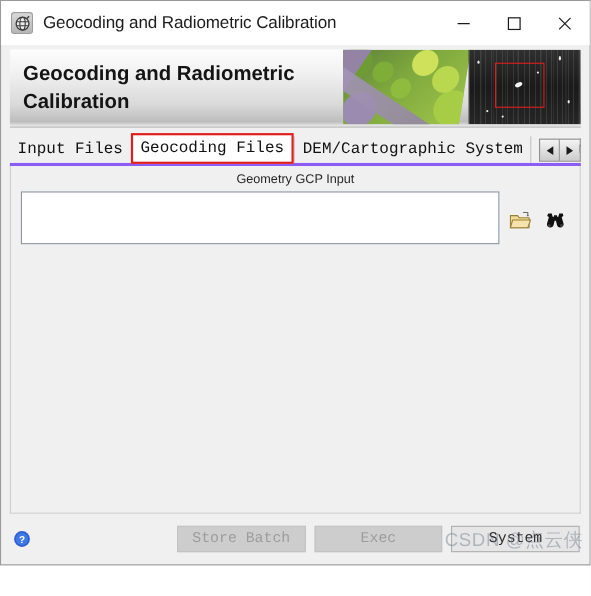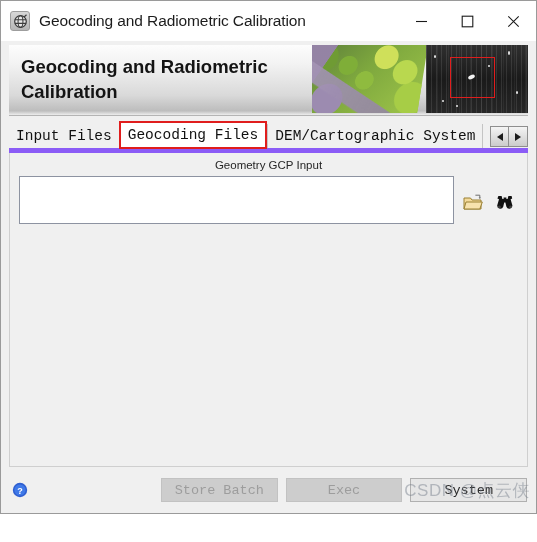--- a/index.html
+++ b/index.html
@@ -155,21 +155,21 @@
     transform: rotate(-25deg);
   }
 
   
   .tabstrip {
     position: relative;
     margin: 6px 8px 0 8px;
     height: 26px;
     display: flex;
     align-items: flex-end;
-    border-bottom: 5px solid #8b5cf6;
+    border-bottom: 3px solid #8b5cf6;
   }
   .tab {
     font-family: "Liberation Mono", monospace;
     font-size: 14.5px;
     color: #111;
     height: 24px;
     line-height: 24px;
     padding: 0 7px;
     background: #f0f0f0;
     border-left: 1px solid #c4c4c4;

